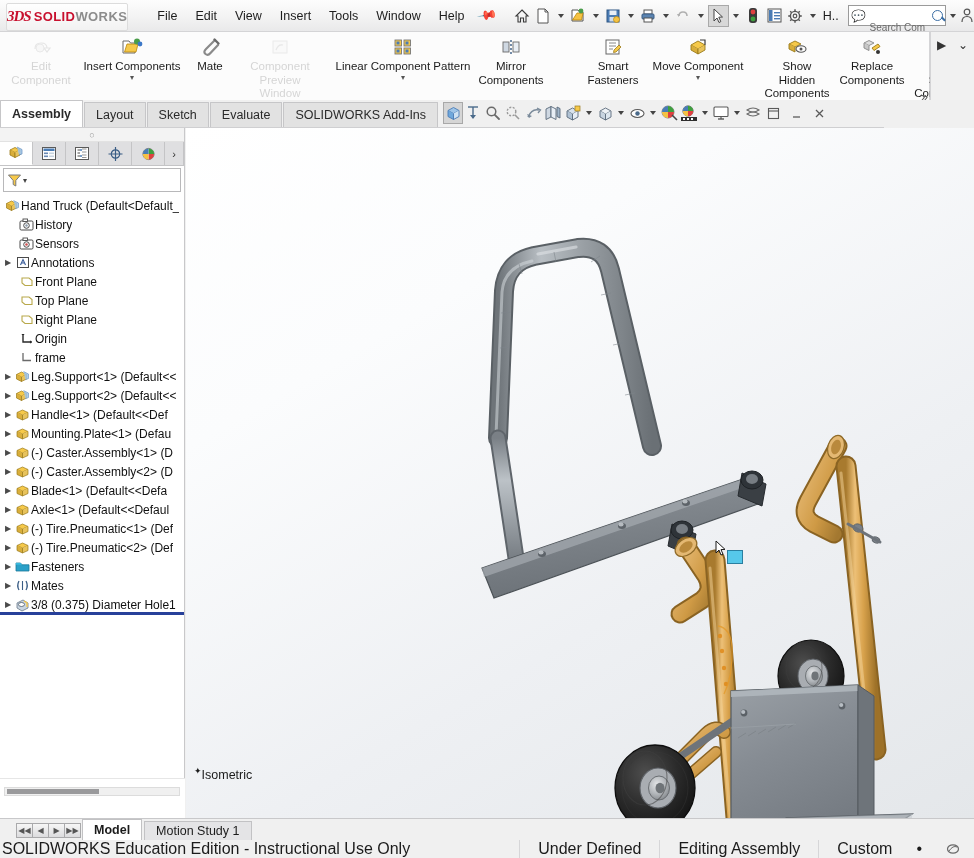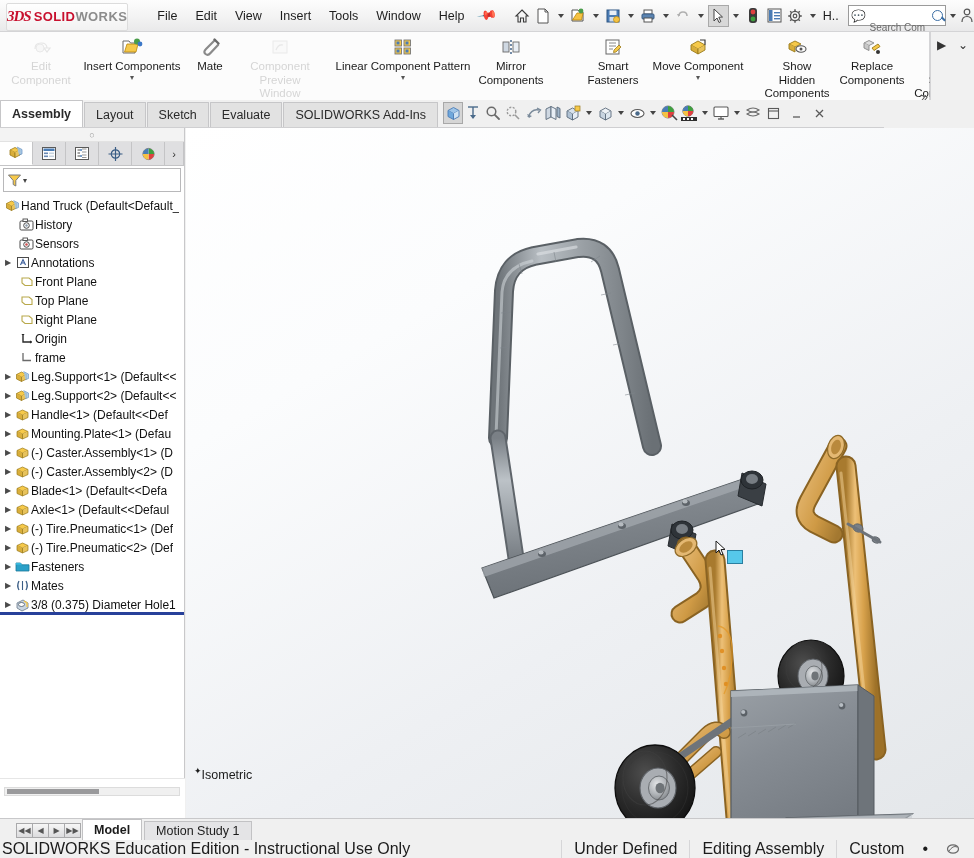--- a/index.html
+++ b/index.html
@@ -225,21 +225,21 @@
   }
   .btab.active{ background:#fff; font-weight:bold; height:21px; }
   .statusbar {
     position:absolute; left:0; top:840px; width:974px; height:18px;
     background:#f0f0f0; display:flex; align-items:center;
     font-size:16px; color:#1b1b1b;
   }
   .sb-edu { margin-left:2px; color:#1b1b1b; }
   .sb-right { margin-left:auto; display:flex; align-items:center; }
   .sb-cell {
-    padding:0 12px; border-left:1px solid #d6d6d8; height:18px;
+    padding:0 18px; border-left:1px solid #d6d6d8; height:18px;
     display:flex;align-items:center; white-space:nowrap;
   }
   .cursor-arrow {
     position:absolute; left:529px; top:412px; width:12px; height:17px;
     pointer-events:none; z-index:50;
   }
   .sel-chip {
     position:absolute; left:541px; top:422px; width:16px; height:14px;
     background:#56c8ea; border:1px solid #2a7fa0; z-index:49;
   }

